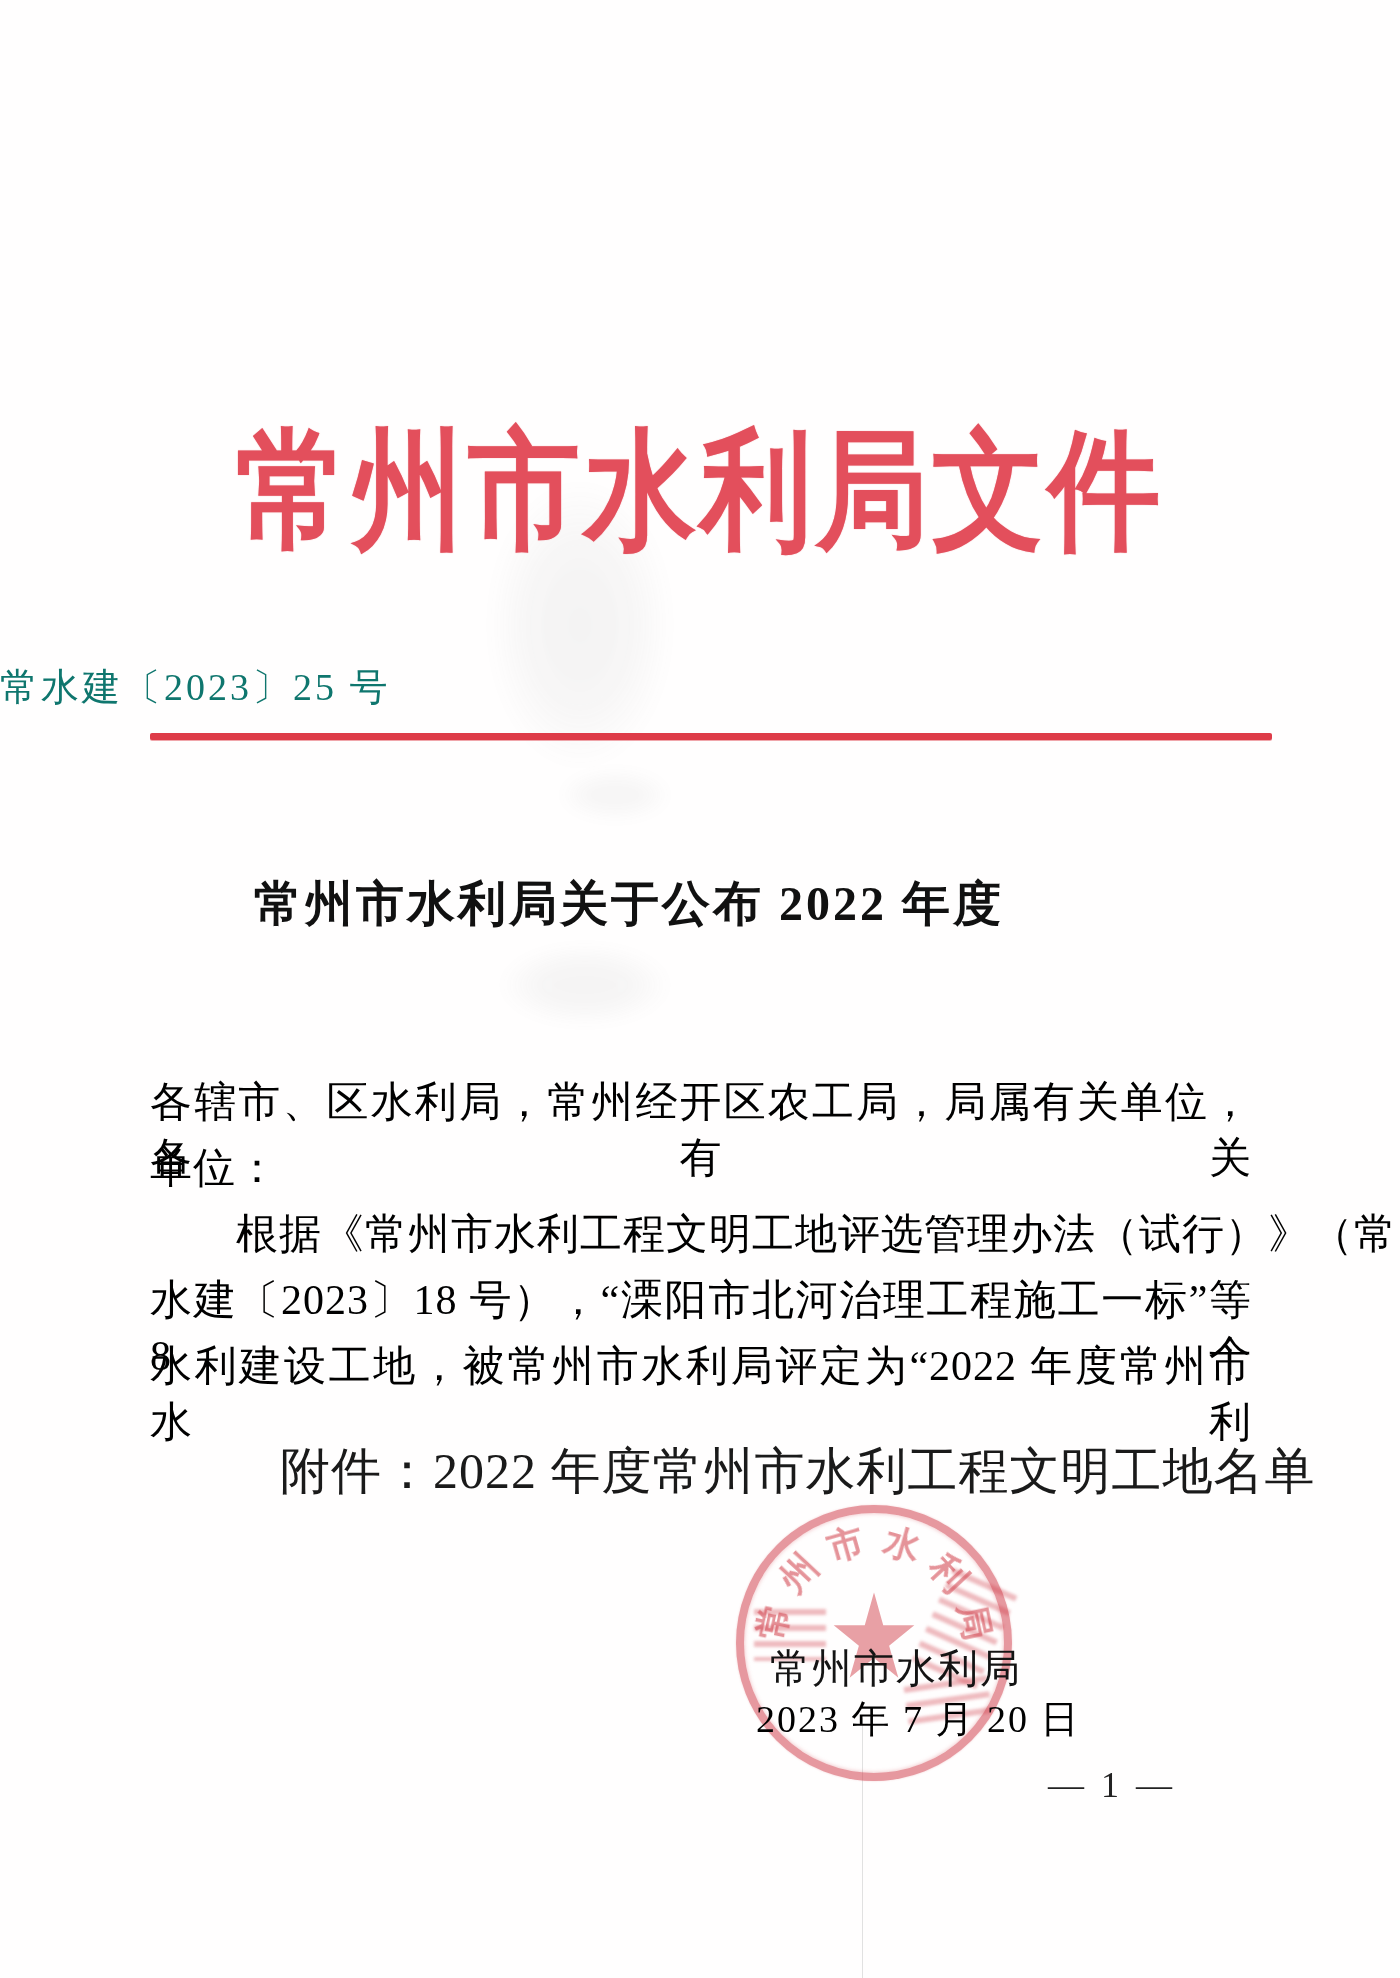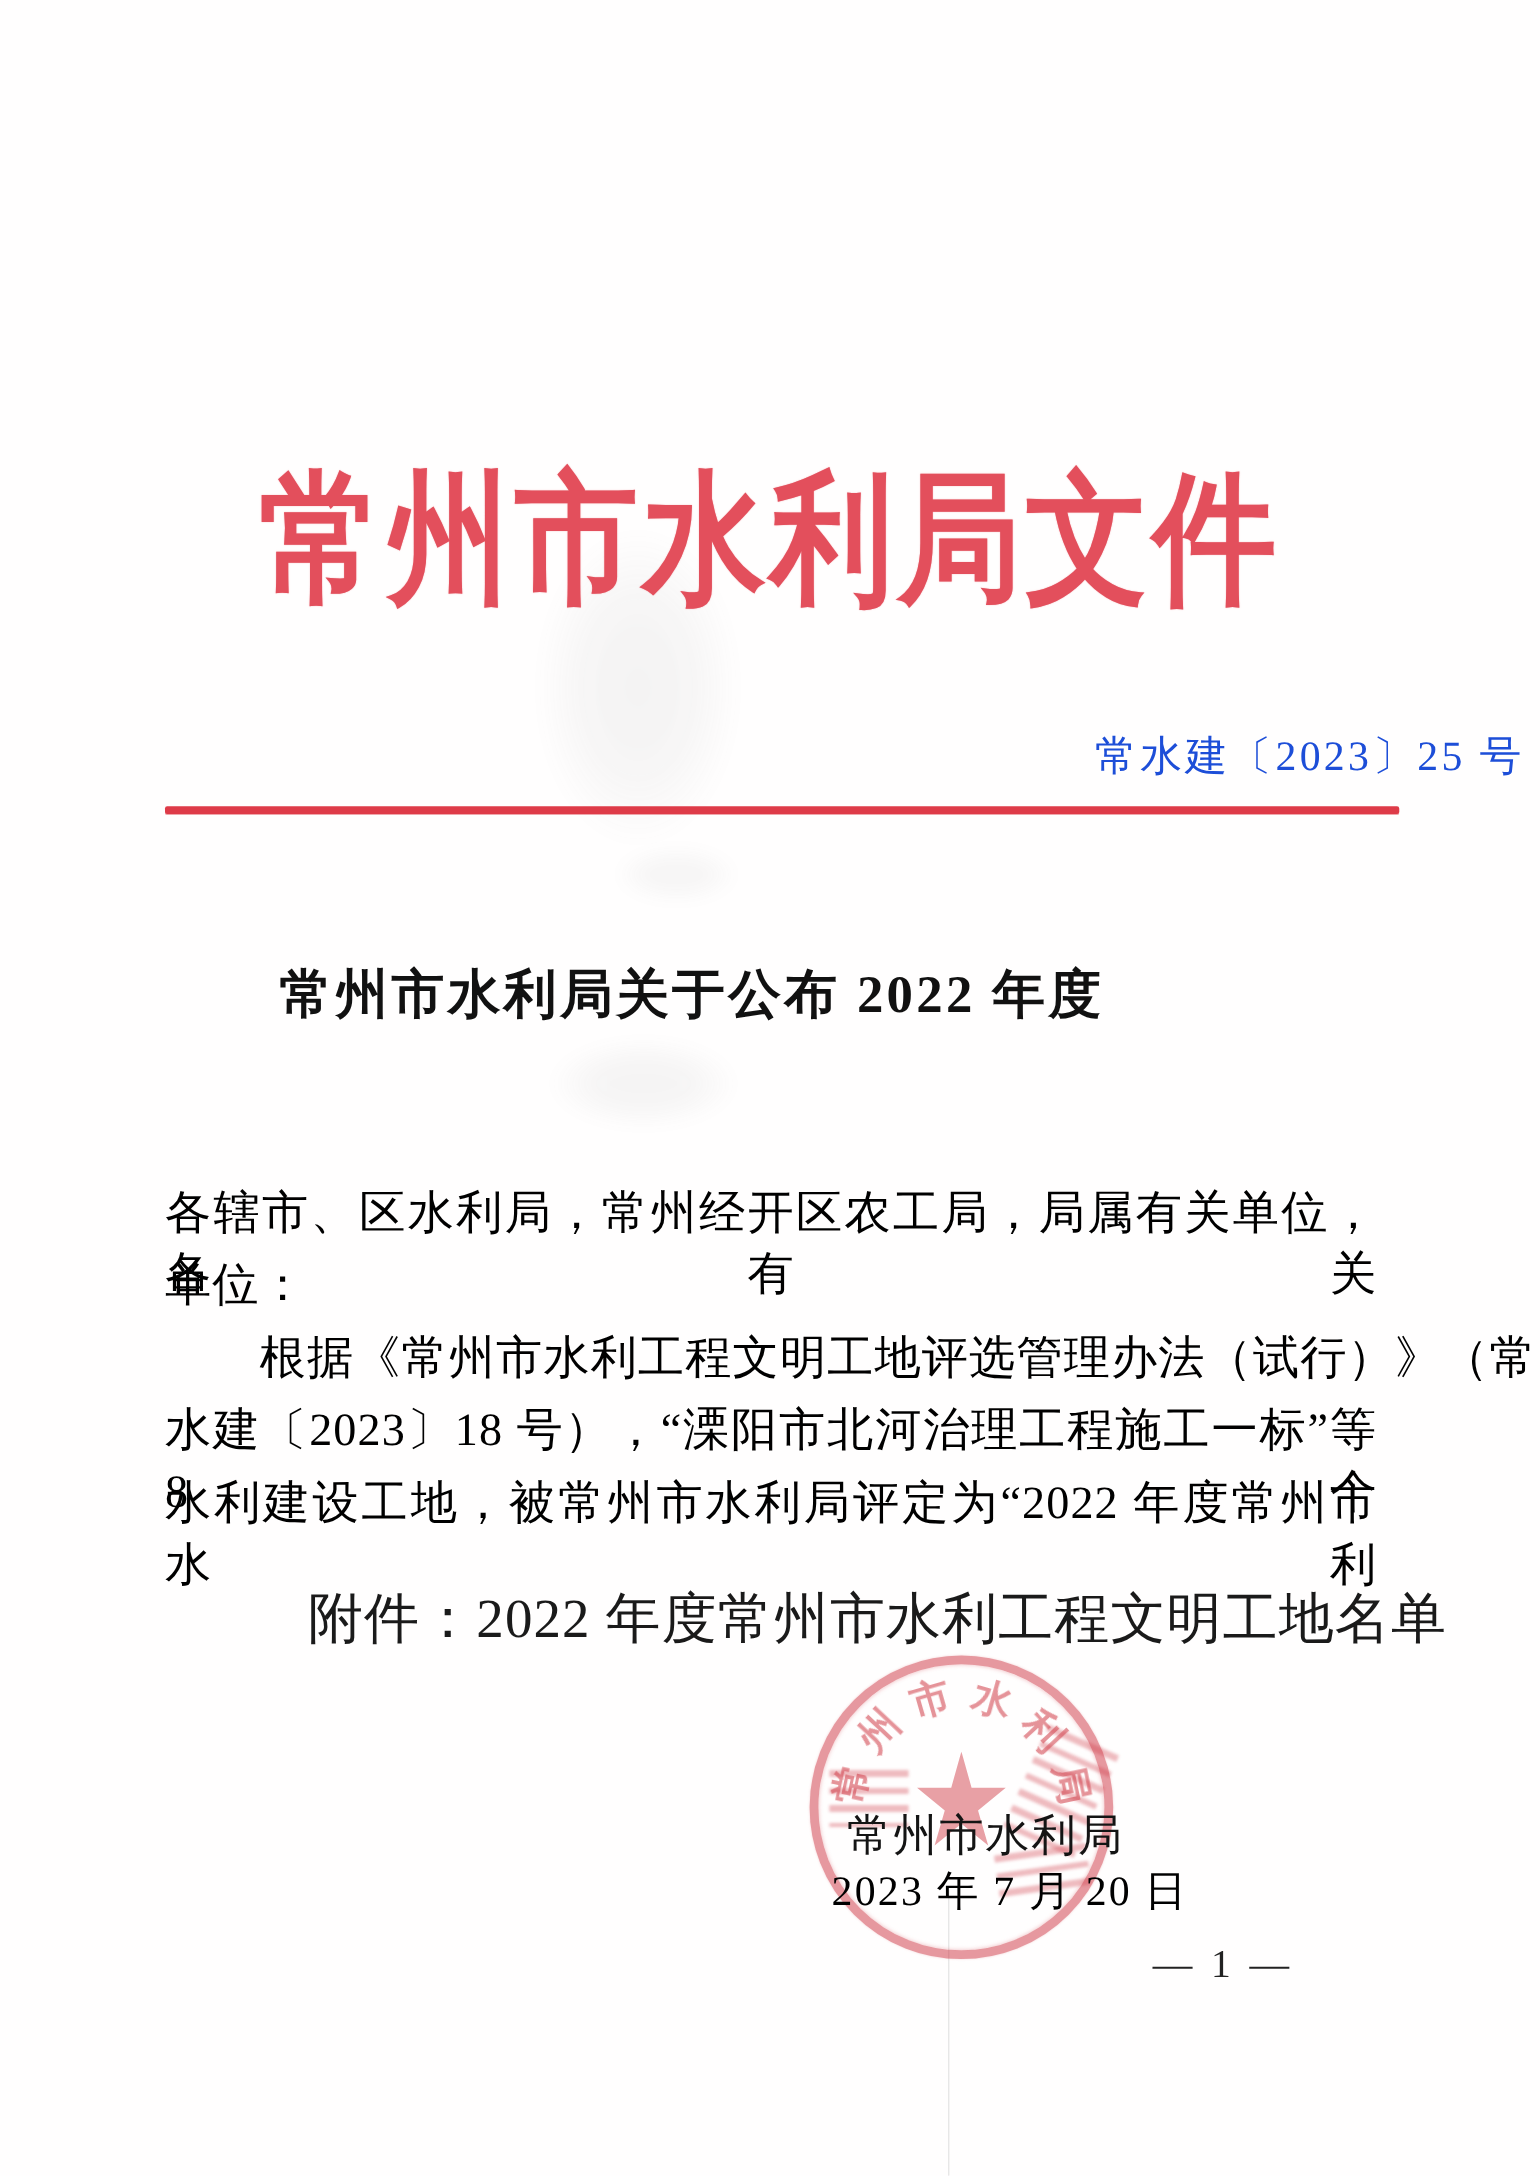--- a/index.html
+++ b/index.html
@@ -29,21 +29,21 @@
     position:absolute;left:0;top:424px;width:1400px;
     text-align:center;font-weight:700;
     font-size:112px;letter-spacing:4px;line-height:1.05;
     color:var(--masthead_red,#e34f5c);
     transform:scaleY(1.16);transform-origin:50% 0;
     text-shadow:0 0 1px rgba(227,79,92,.6);
     white-space:nowrap;
   }
   .doc-number{
     position:absolute;left:0;top:662px;width:1386px;
-    text-align:right;font-size:38px;letter-spacing:3px;color:#1d4ed8;
+    text-align:left;font-size:38px;letter-spacing:3px;color:#0f766e;
   }
   .red-rule{
     position:absolute;left:150px;top:733px;width:1122px;height:7px;
     background:var(--rule_red,#de3b48);border-radius:2px;
     box-shadow:0 1px 0 rgba(222,59,72,.45);
   }
   .notice-title{
     position:absolute;left:0;width:1258px;text-align:center;
     font-size:48px;font-weight:700;letter-spacing:3px;color:#111;
     white-space:nowrap;

